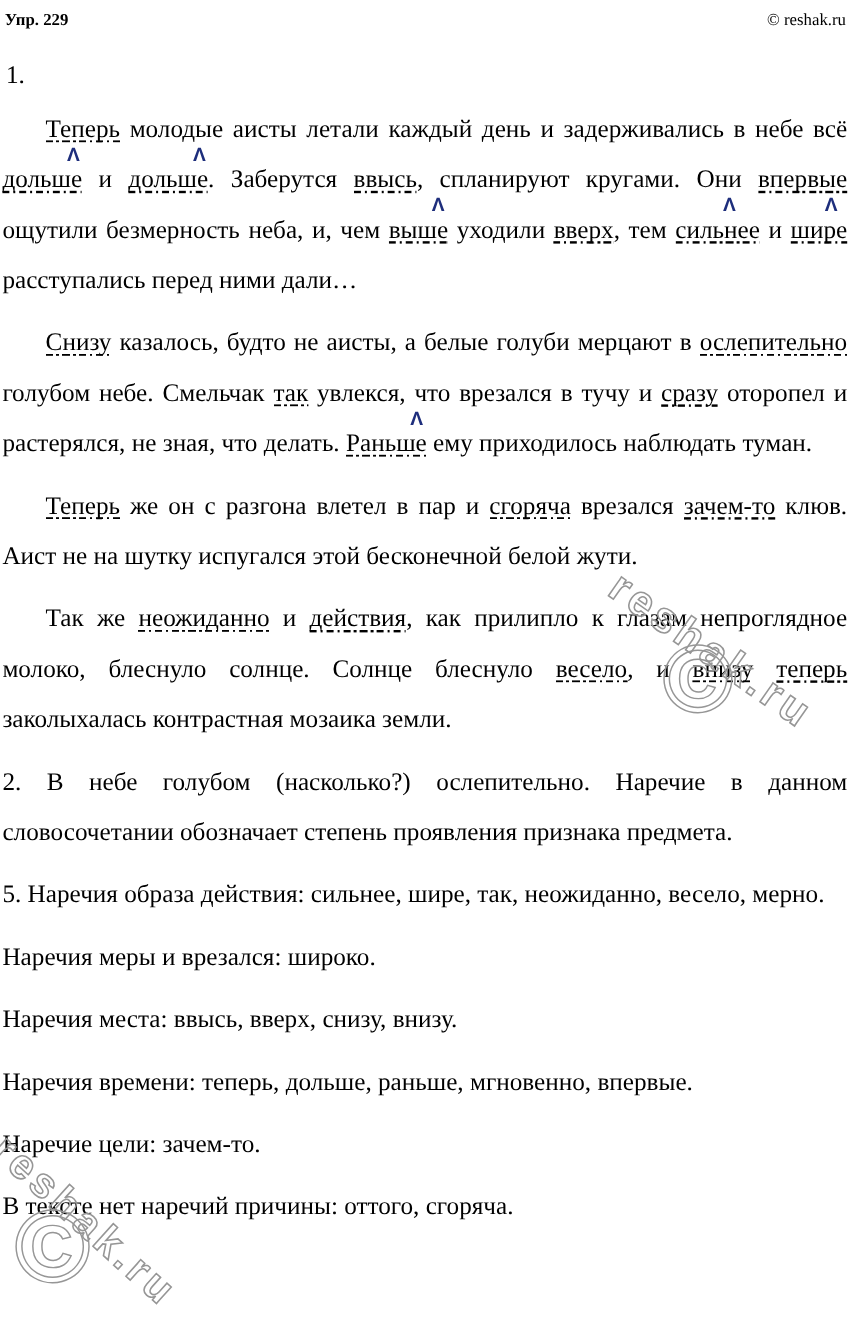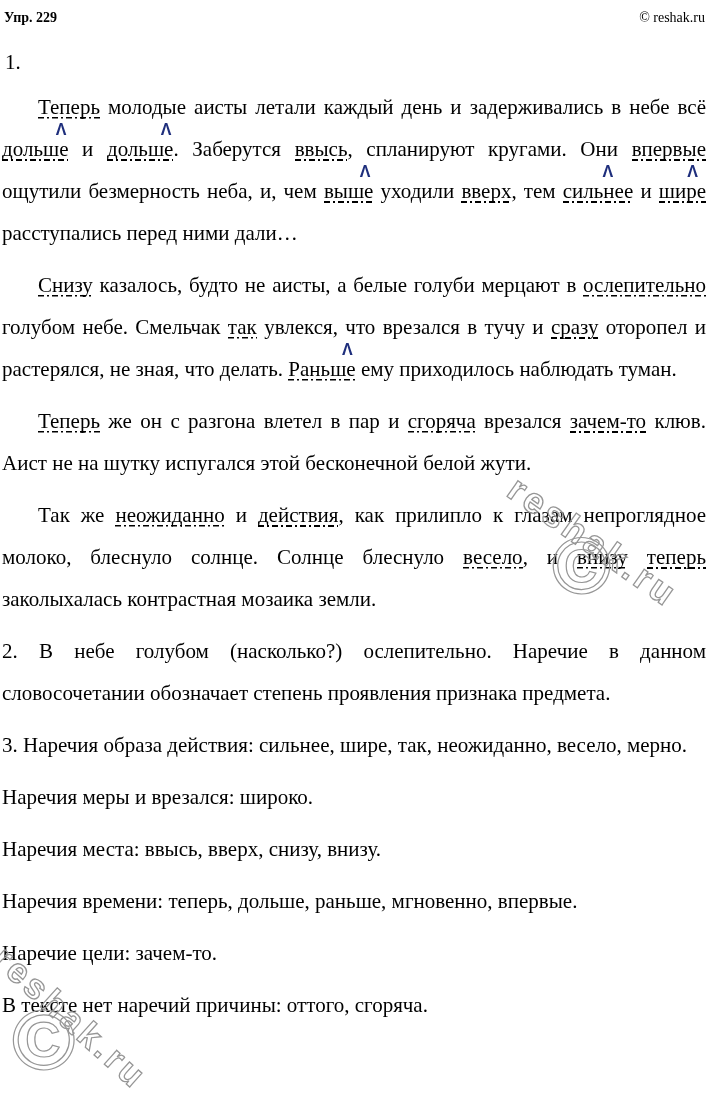--- a/index.html
+++ b/index.html
@@ -53,21 +53,21 @@
 </div>
 
 <div class="num">1.</div>
 
 <p class="para indent"><span class="u">Теперь</span><span> молодые аисты летали каждый день и задерживались в небе всё </span><span class="u">дольше<span class="caret" style="right: 2px;">Λ</span></span><span> и </span><span class="u">дольше<span class="caret" style="right: 2px;">Λ</span></span><span>. Заберутся </span><span class="u">ввысь</span><span>, спланируют кругами. Они </span><span class="u">впервые</span><span> ощутили безмерность неба, и, чем </span><span class="u">выше<span class="caret" style="right: 3px;">Λ</span></span><span> уходили </span><span class="u">вверх</span><span>, тем </span><span class="u">сильнее<span class="caret" style="right: 20px;">Λ</span></span><span> и </span><span class="u">шире<span class="caret" style="right: 8px;">Λ</span></span><span> расступались перед ними дали…</span></p>
 <p class="para indent"><span class="u">Снизу</span><span> казалось, будто не аисты, а белые голуби мерцают в </span><span class="u">ослепительно</span><span> голубом небе. Смельчак </span><span class="u">так</span><span> увлекся, что врезался в тучу и </span><span class="u">сразу</span><span> оторопел и растерялся, не зная, что делать. </span><span class="u">Раньше<span class="caret" style="right: 3px;">Λ</span></span><span> ему приходилось наблюдать туман.</span></p>
 <p class="para indent"><span class="u">Теперь</span><span> же он с разгона влетел в пар и </span><span class="u">сгоряча</span><span> врезался </span><span class="u">зачем-то</span><span> клюв. Аист не на шутку испугался этой бесконечной белой жути.</span></p>
 <p class="para indent"><span>Так же </span><span class="u">неожиданно</span><span> и </span><span class="u">действия</span><span>, как прилипло к глазам непроглядное молоко, блеснуло солнце. Солнце блеснуло </span><span class="u">весело</span><span>, и </span><span class="u">внизу</span><span> </span><span class="u">теперь</span><span> заколыхалась контрастная мозаика земли.</span></p>
 
 <p class="para">2. В небе голубом (насколько?) ослепительно. Наречие в данном словосочетании обозначает степень проявления признака предмета.</p>
-<p class="para">3. Наречия образа действия: сильнее, шире, так, неожиданно, весело, мерно.</p>
+<p class="para">5. Наречия образа действия: сильнее, шире, так, неожиданно, весело, мерно.</p>
 <p class="para">Наречия меры и врезался: широко.</p>
 <p class="para">Наречия места: ввысь, вверх, снизу, внизу.</p>
 <p class="para">Наречия времени: теперь, дольше, раньше, мгновенно, впервые.</p>
 <p class="para">Наречие цели: зачем-то.</p>
 <p class="para">В тексте нет наречий причины: оттого, сгоряча.</p>
 
 <div class="wm wm-text-a">reshak.ru</div>
 <div class="wm wm-c-a">©</div>
 <div class="wm wm-text-b">reshak.ru</div>
 <div class="wm wm-c-b">©</div>

